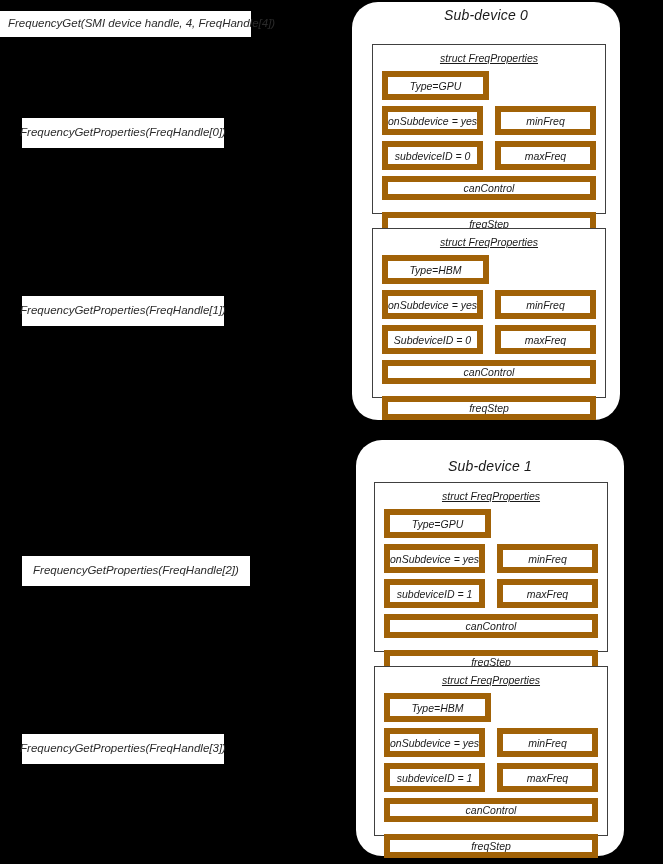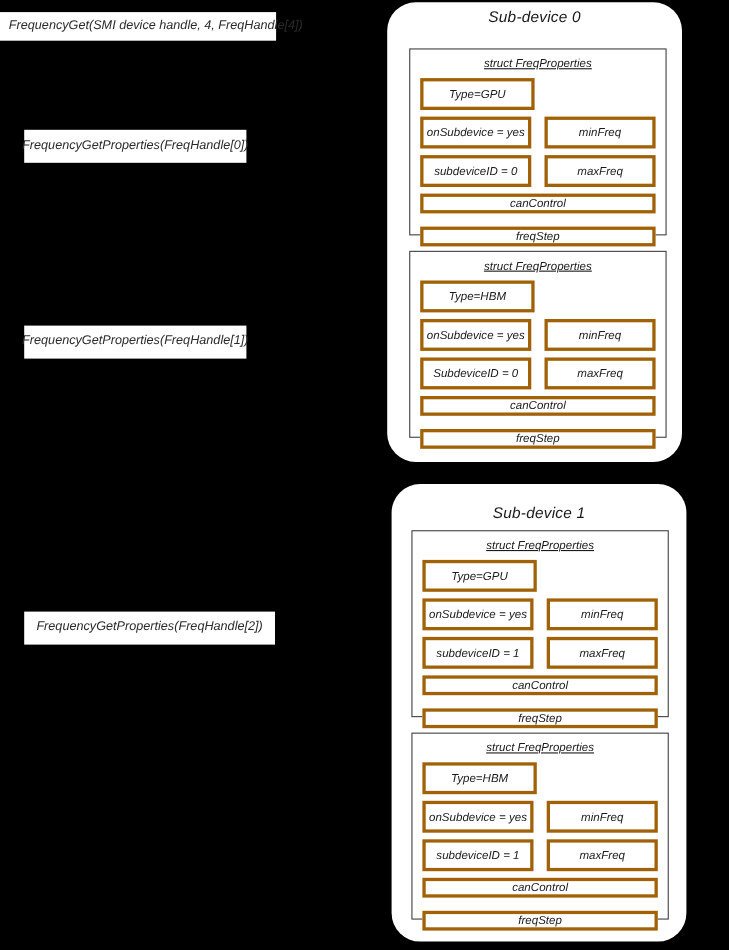--- a/index.html
+++ b/index.html
@@ -109,21 +109,21 @@
   
   .field-row {
     display: flex;
     gap: 12px;
     margin-bottom: 6px;
   }
   .field-row:last-child { margin-bottom: 0; flex-direction: column; }
 
   .field-box {
     flex: 1 1 0;
-    border: 3px solid #a16207;
+    border: 6px solid #a16207;
     background: #ffffff;
     font-size: 10.5px;
     color: #1a1a1a;
     height: 29px;
     display: flex;
     align-items: center;
     justify-content: center;
     text-align: center;
     white-space: nowrap;
     box-sizing: border-box;
@@ -136,20 +136,21 @@
 </head>
 <body>
 
 <div id="canvas">
 
   <div class="call-label call-top">FrequencyGet(SMI device handle, 4, FreqHandle[4])</div>
 
   <div class="call-label call-0">FrequencyGetProperties(FreqHandle[0])</div>
   <div class="call-label call-1">FrequencyGetProperties(FreqHandle[1])</div>
   <div class="call-label call-2">FrequencyGetProperties(FreqHandle[2])</div>
+  <div class="call-label call-3">FrequencyGetProperties(FreqHandle[3])</div>
 
   <div class="arrow arrow-0"></div>
   <div class="arrow arrow-1"></div>
   <div class="arrow arrow-2"></div>
   <div class="arrow arrow-3"></div>
 
   <div class="subdevice subdevice-0">
     <div class="subdevice-title">Sub-device 0</div>
   </div>
 

